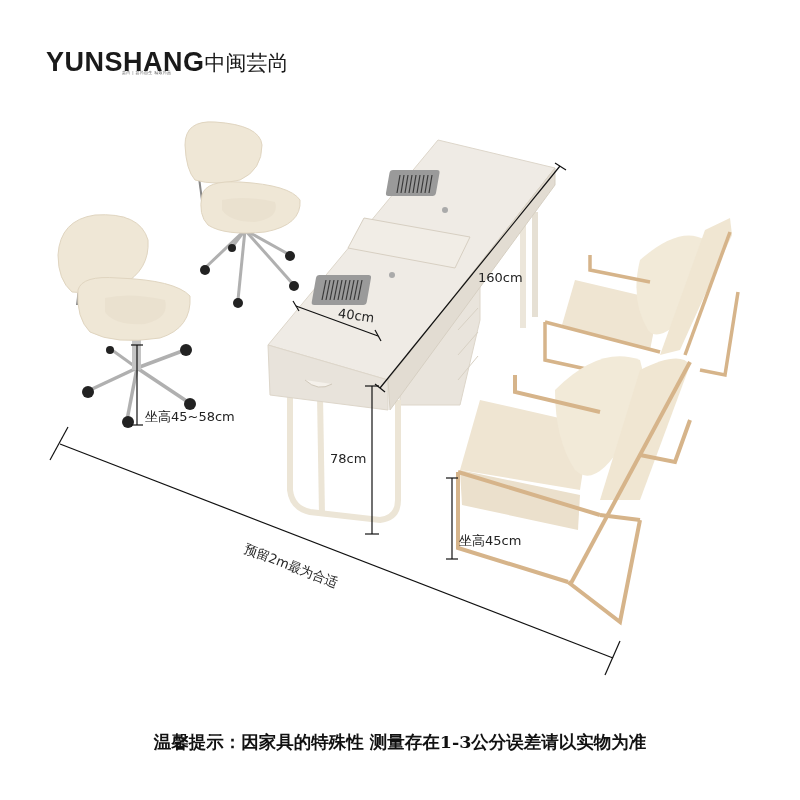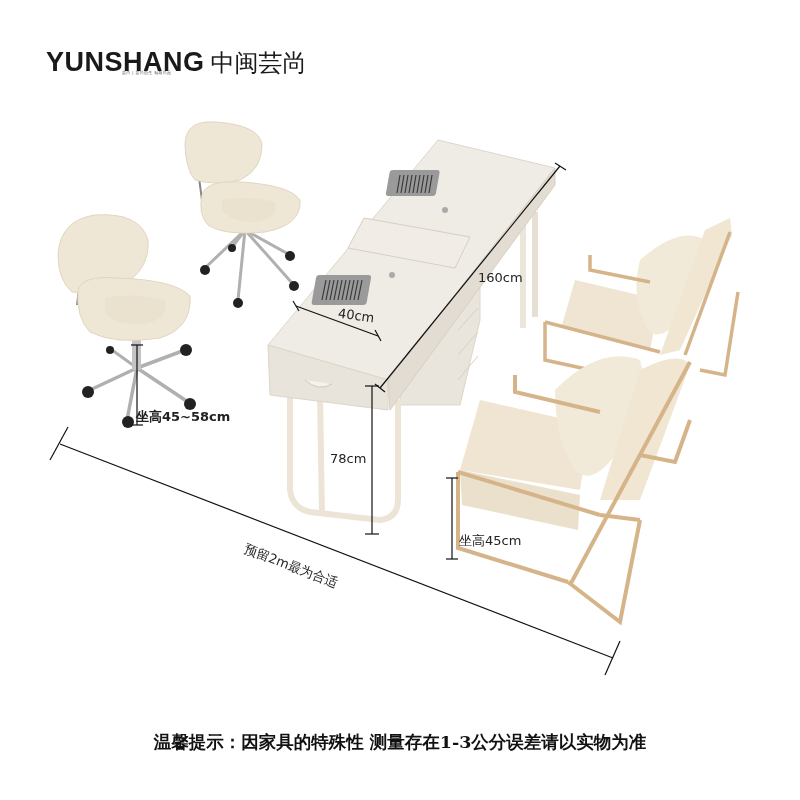--- a/index.html
+++ b/index.html
@@ -1,19 +1,19 @@
 <!DOCTYPE html>
 <html><head>
 <meta charset="utf-8">
 <style>
   html,body{margin:0;padding:0;background:#ffffff;}
   body{width:800px;height:800px;position:relative;overflow:hidden;font-family:"DejaVu Sans",sans-serif;}
   .logo{position:absolute;left:46px;top:40px;height:36px;display:flex;align-items:flex-end;}
   .logo-latin{font-family:"Liberation Sans",sans-serif;font-weight:bold;font-size:27px;letter-spacing:0.5px;color:#1a1a1a;line-height:28px;}
-  .logo-cn{font-family:"DejaVu Sans",sans-serif;font-size:24px;color:#1a1a1a;margin-left:6px;line-height:26px;}
+  .logo-cn{font-family:"DejaVu Sans",sans-serif;font-size:21px;color:#1a1a1a;margin-left:0;line-height:26px;}
   .logo-sub{position:absolute;left:122px;top:70px;font-size:4px;color:#555;letter-spacing:0.3px;}
   .scene{position:absolute;left:0;top:0;width:800px;height:800px;}
   .label{position:absolute;font-family:"DejaVu Sans",sans-serif;font-size:13px;color:#222;white-space:nowrap;}
   .notice{position:absolute;left:0;right:0;top:730px;text-align:center;font-family:"DejaVu Serif",serif;font-weight:bold;font-size:17.5px;color:#111;}
 </style>
 </head>
 <body>
 
 <div class="logo">
   <span class="logo-latin">YUNSHANG</span>
@@ -163,17 +163,17 @@
 
     <line x1="60" y1="444" x2="613" y2="658"></line>
     <line x1="50" y1="460" x2="68" y2="427"></line>
     <line x1="605" y1="675" x2="620" y2="641"></line>
   </g>
 </svg>
 
 <div class="label" style="left:478px;top:270px;">160cm</div>
 <div class="label" style="left:338px;top:308px;transform:rotate(8deg);">40cm</div>
 <div class="label" style="left:330px;top:451px;">78cm</div>
-<div class="label" style="left:136px;top:408px;font-weight:bold;">坐高45~58cm</div>
+<div class="label" style="left:145px;top:408px;">坐高45~58cm</div>
 <div class="label" style="left:459px;top:532px;">坐高45cm</div>
 <div class="label" style="left:248px;top:540px;transform:rotate(21deg);transform-origin:left top;">预留2m最为合适</div>
 
 <div class="notice">温馨提示：因家具的特殊性 测量存在1-3公分误差请以实物为准</div>
 
 </body></html>

